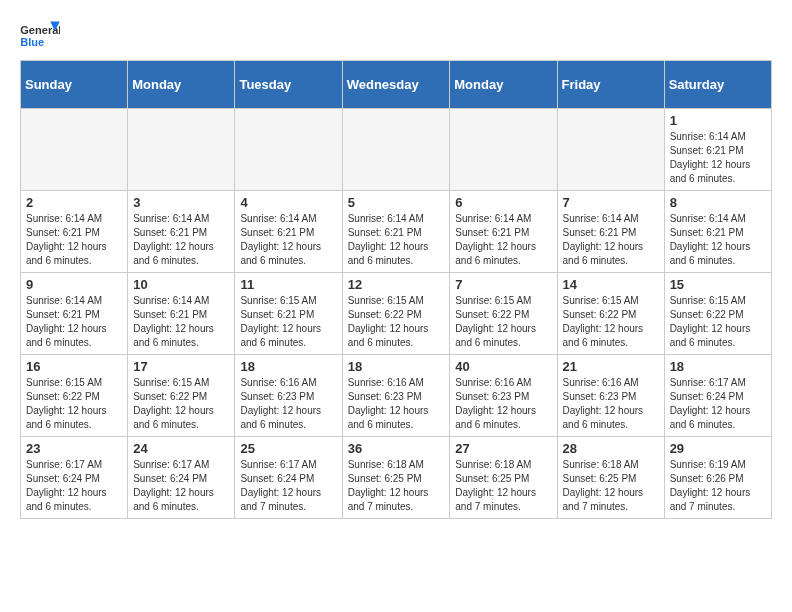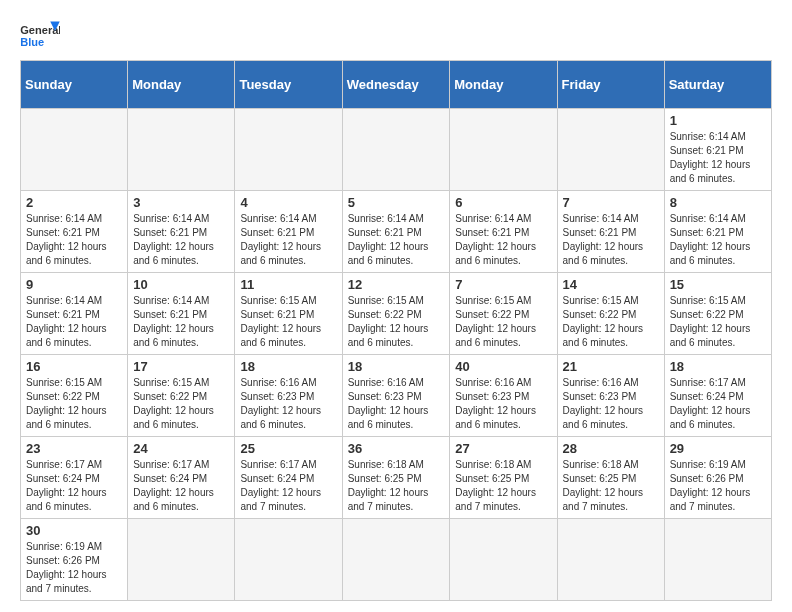--- a/index.html
+++ b/index.html
@@ -294,28 +294,14 @@
 Sunset: 6:25 PM
 Daylight: 12 hours and 7 minutes.</div>
         </td>
         <td>
           <div class="day-num">29</div>
           <div class="day-info">Sunrise: 6:19 AM
 Sunset: 6:26 PM
 Daylight: 12 hours and 7 minutes.</div>
         </td>
       </tr>
-      <tr class="last-row">
-        <td class="has-data">
-          <div class="day-num">30</div>
-          <div class="day-info">Sunrise: 6:19 AM
-Sunset: 6:26 PM
-Daylight: 12 hours and 7 minutes.</div>
-        </td>
-        <td class="empty"></td>
-        <td class="empty"></td>
-        <td class="empty"></td>
-        <td class="empty"></td>
-        <td class="empty"></td>
-        <td class="empty"></td>
-      </tr>
     </tbody>
 </table>
 
 </body></html>

